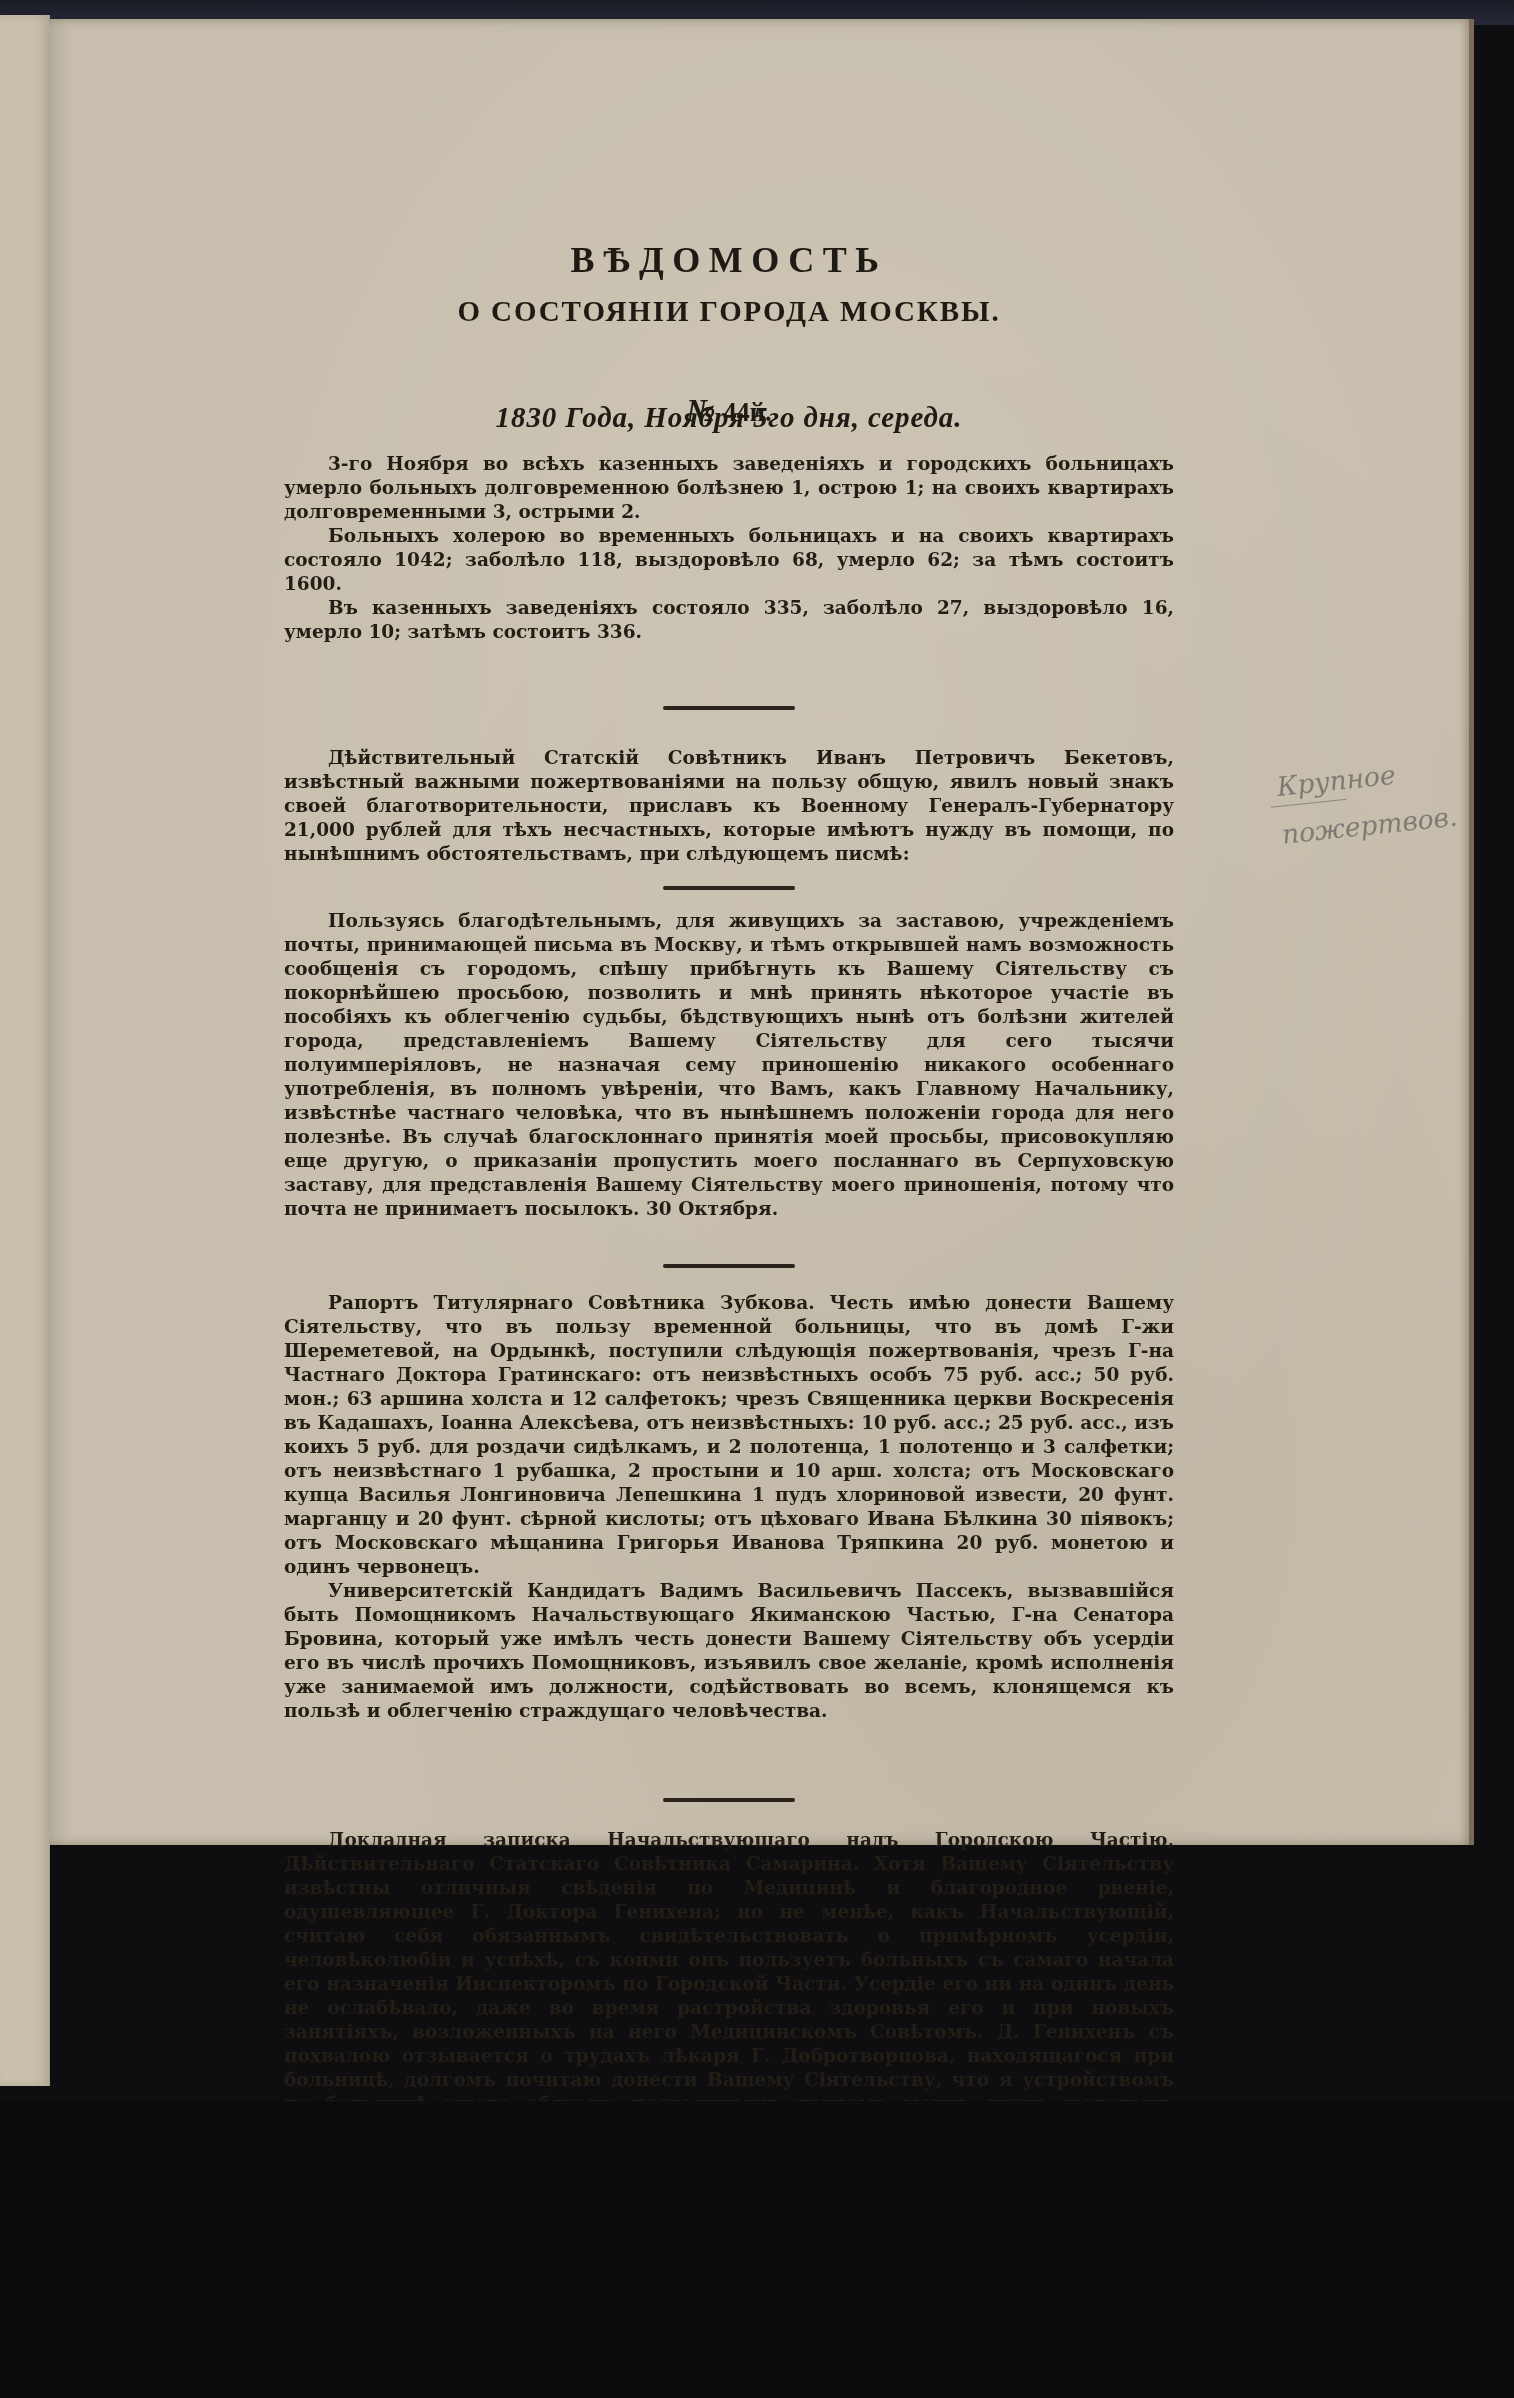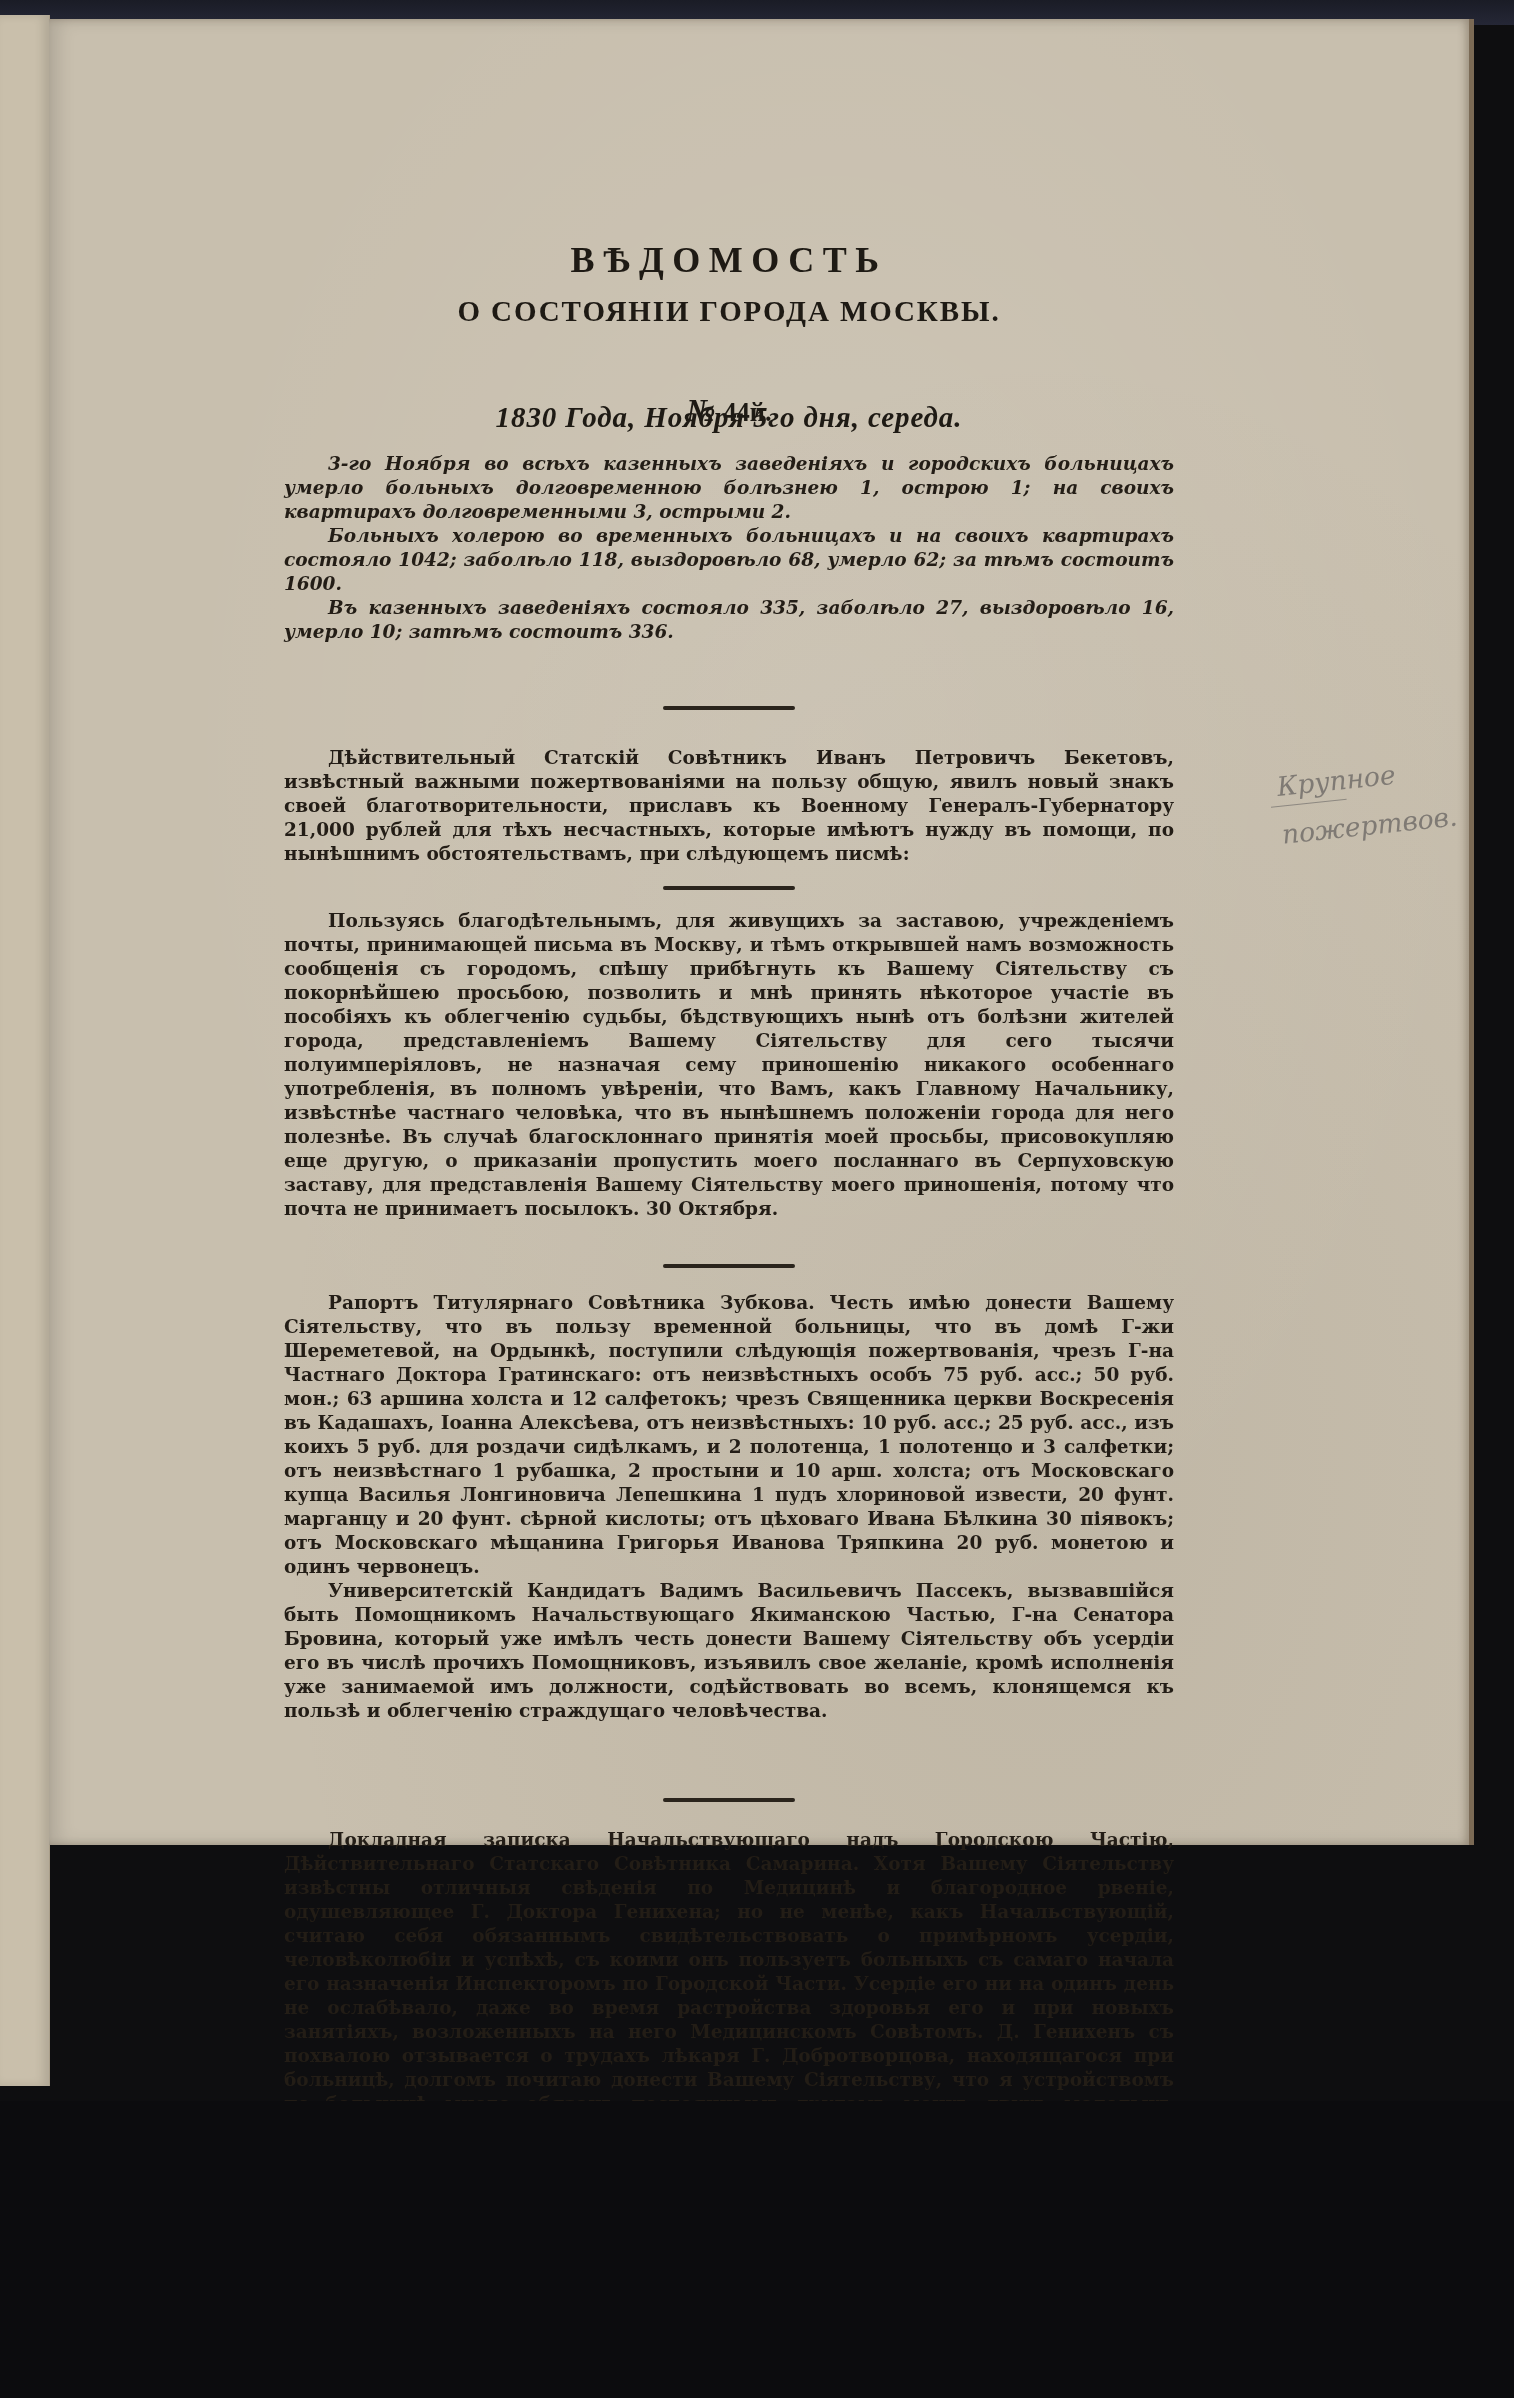--- a/index.html
+++ b/index.html
@@ -83,21 +83,21 @@
 <div class="page">
   <div class="content">
 
     <div class="title">ВѢДОМОСТЬ</div>
     <div class="subtitle">О СОСТОЯНIИ ГОРОДА МОСКВЫ.</div>
     <div class="issue">
       <span class="no-sign">№</span><span>44й.</span>
     </div>
     <div class="dateline">1830 Года, Ноября 5го дня, середа.</div>
 
-    <div class="block" style="top:433px;font-style:italic;">
+    <div class="block" style="top:433px;">
       <p>3-го Ноября во всѣхъ казенныхъ заведенiяхъ и городскихъ больницахъ умерло больныхъ долговременною болѣзнею 1, острою 1; на своихъ квартирахъ долговременными 3, острыми 2.</p>
       <p>Больныхъ холерою во временныхъ больницахъ и на своихъ квартирахъ состояло 1042; заболѣло 118, выздоровѣло 68, умерло 62; за тѣмъ состоитъ 1600.</p>
       <p>Въ казенныхъ заведенiяхъ состояло 335, заболѣло 27, выздоровѣло 16, умерло 10; затѣмъ состоитъ 336.</p>
     </div>
 
     <div class="rule" style="top:687px;"></div>
 
     <div class="block" style="top:727px;">
       <p>Дѣйствительный Статскiй Совѣтникъ Иванъ Петровичъ Бекетовъ, извѣстный важными пожертвованiями на пользу общую, явилъ новый знакъ своей благотворительности, приславъ къ Военному Генералъ-Губернатору 21,000 рублей для тѣхъ несчастныхъ, которые имѣютъ нужду въ помощи, по нынѣшнимъ обстоятельствамъ, при слѣдующемъ писмѣ:</p>
     </div>

